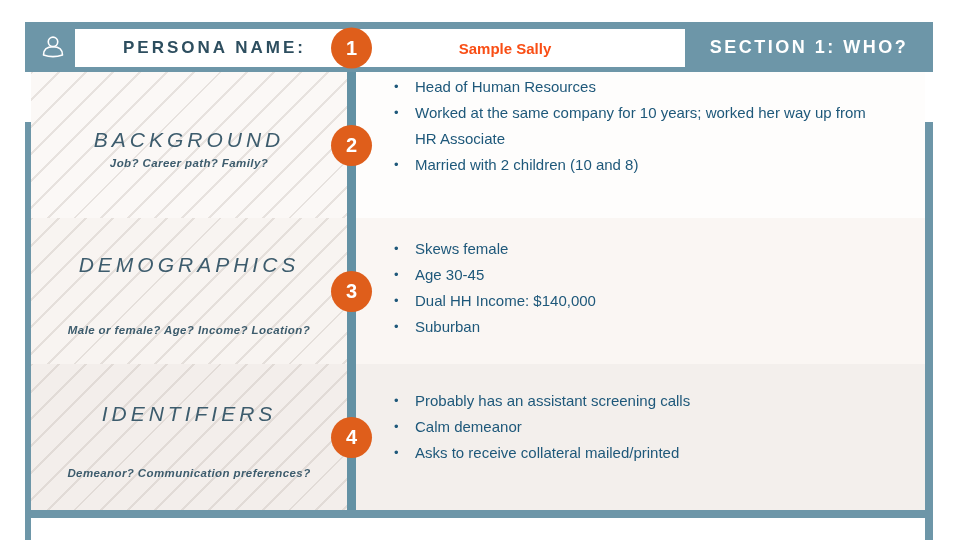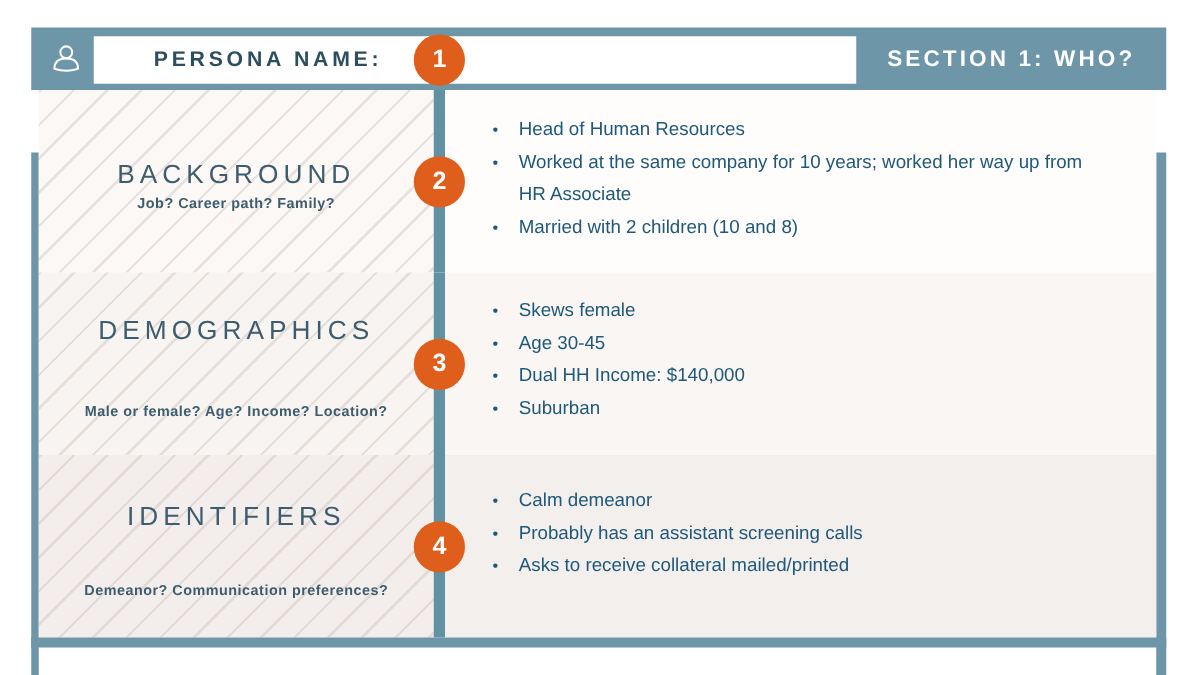--- a/index.html
+++ b/index.html
@@ -21,60 +21,61 @@
   
   .left-strip{position:absolute;left:0;top:50px;width:6px;height:438px;background:#6d96a8;}
   .right-strip{position:absolute;left:900px;top:50px;width:8px;height:438px;background:#6d96a8;}
   .bottombar{position:absolute;left:0;top:488px;width:908px;height:8px;background:#6d96a8;}
 
   
   .bodyarea{position:absolute;left:0;top:50px;width:908px;height:438px;}
   .row{position:relative;height:146px;}
   .left-cell{position:absolute;left:6px;top:0;width:316px;height:146px;
     display:flex;flex-direction:column;align-items:center;justify-content:center;
-    text-align:center;padding-top:6px;box-sizing:border-box;}
+    text-align:center;padding-top:6px;box-sizing:border-box;font-style:italic;}
   .hatch{background-image:repeating-linear-gradient(135deg,rgba(185,175,168,0.30) 0px,rgba(185,175,168,0.30) 2px,transparent 2px,transparent 19px);}
   .row1 .left-cell{background-color:#fbf8f6;}
   .row2 .left-cell{background-color:#f8f4f1;gap:42px;}
   .row3 .left-cell{background-color:#f3eeeb;gap:36px;}
   .divider{position:absolute;left:322px;top:0;width:9px;height:146px;background:#6391a4;}
   .right-cell{position:absolute;left:331px;top:0;width:569px;height:146px;box-sizing:border-box;}
   .row1 .right-cell{background:#fefdfc;}
   .row2 .right-cell{background:#faf6f3;}
   .row3 .right-cell{background:#f3efec;}
 
   .row-title{margin:0;font-size:21px;font-weight:400;letter-spacing:4px;color:#3d5c6d;white-space:nowrap;}
   .row-subtitle{margin-top:5px;font-size:11.5px;font-weight:bold;letter-spacing:0.4px;color:#3d5c6d;white-space:nowrap;}
 
   .badge{position:absolute;left:306px;top:50%;margin-top:-20.5px;width:41px;height:41px;border-radius:50%;
     background:#df5e1b;color:#ffffff;font-size:20px;font-weight:bold;
     display:flex;align-items:center;justify-content:center;z-index:3;}
   .badge-header{position:absolute;left:256px;top:50%;transform:translateY(-50%);margin-top:0;}
 
   ul.bullets{list-style:none;margin:0;padding:0 34px 0 36px;color:#1e587a;font-size:15px;line-height:26px;}
-  .row1 ul.bullets{padding-top:2px;margin-top:17px;}
+  .row1 ul.bullets{padding-top:2px;}
   .row2 ul.bullets{padding-top:18px;}
   .row3 ul.bullets{padding-top:24px;}
   ul.bullets li{position:relative;padding-left:23px;}
   ul.bullets li::before{content:"\2022";position:absolute;left:2px;top:0;font-size:13px;}
 </style>
 </head>
 <body>
 
 <div class="canvas">
   <div class="frame">
 
     <div class="topbar">
       <svg class="person-icon" viewBox="0 0 26 26">
         <circle cx="13" cy="8.2" r="4.4" fill="none" stroke="#ffffff" stroke-width="1.5"></circle>
         <path d="M4.2 20.4 C4.2 14.9 8.2 12.8 13 12.8 C17.8 12.8 21.8 14.9 21.8 20.4 C16.2 22.3 9.8 22.3 4.2 20.4 Z" fill="none" stroke="#ffffff" stroke-width="1.5" stroke-linejoin="round"></path>
       </svg>
       <div class="name-box">
         <span class="persona-label">PERSONA NAME:</span>
         <div class="badge badge-header">1</div>
+        <span class="persona-name">Sample Sally</span>
       </div>
       <div class="section-title">SECTION 1: WHO?</div>
     </div>
 
     <div class="bodyarea">
       <div class="left-strip"></div>
       <div class="right-strip"></div>
 
       <section class="row row1">
         <div class="left-cell hatch">
@@ -111,22 +112,22 @@
 
       <section class="row row3">
         <div class="left-cell hatch">
           <h2 class="row-title">IDENTIFIERS</h2>
           <div class="row-subtitle">Demeanor? Communication preferences?</div>
         </div>
         <div class="divider"></div>
         <div class="badge">4</div>
         <div class="right-cell">
           <ul class="bullets">
+            <li>Probably has an assistant screening calls</li>
             <li>Calm demeanor</li>
-            <li>Probably has an assistant screening calls</li>
             <li>Asks to receive collateral mailed/printed</li>
           </ul>
         </div>
       </section>
     </div>
 
     <div class="bottombar"></div>
   </div>
 </div>
 

